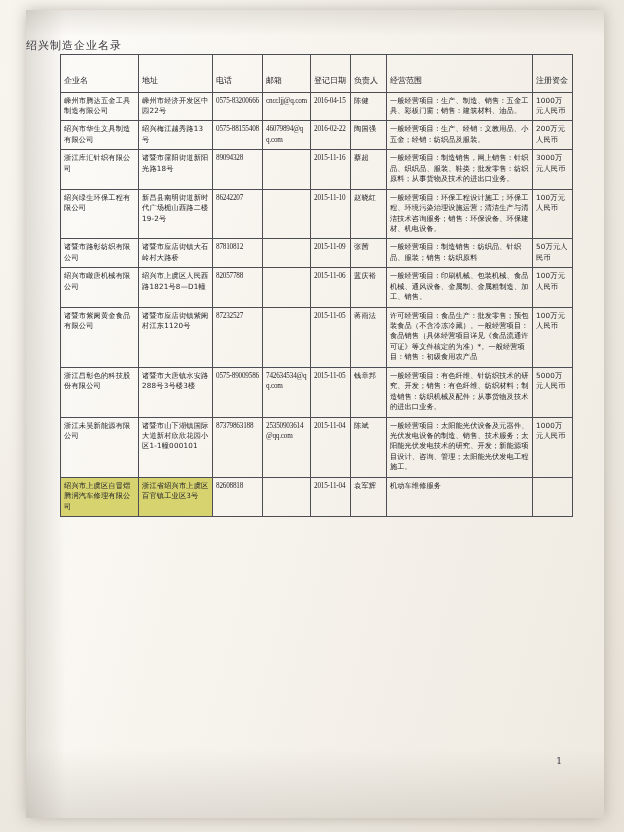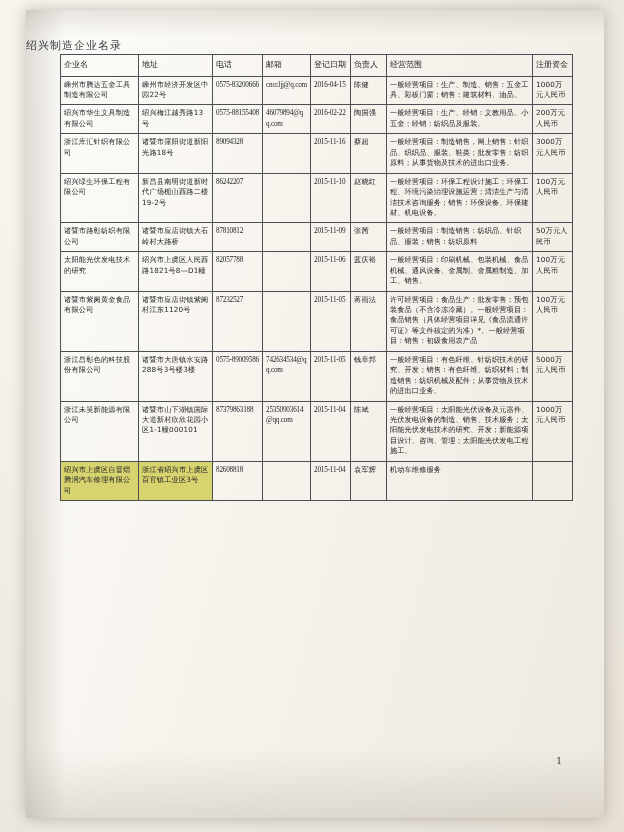--- a/index.html
+++ b/index.html
@@ -73,21 +73,21 @@
     vertical-align: top;
     padding: 3px 3px 4px 3px;
     font-size: 7.2px;
     line-height: 1.45;
     word-break: break-all;
   }
   table.reg th {
     font-size: 8px;
     font-weight: normal;
     text-align: left;
-    padding-top: 4px;
+    padding-top: 20px;
     padding-bottom: 5px;
   }
   col.c0 { width: 78px; }
   col.c1 { width: 74px; }
   col.c2 { width: 50px; }
   col.c3 { width: 48px; }
   col.c4 { width: 40px; }
   col.c5 { width: 36px; }
   col.c6 { width: 146px; }
   col.c7 { width: 40px; }
@@ -191,21 +191,21 @@
             <td class="name">诸暨市路彰纺织有限公司</td>
             <td class="name">诸暨市应店街镇大石岭村大路桥</td>
             <td class="num">87810812</td>
             <td class="num"></td>
             <td class="num">2015-11-09</td>
             <td class="name">张茜</td>
             <td class="scope">一般经营项目：制造销售：纺织品、针织品、服装；销售：纺织原料</td>
             <td class="cap">50万元人民币</td>
           </tr>
           <tr>
-            <td class="name">太阳能光伏发电技术的研究</td>
+            <td class="name">绍兴市瞰唐机械有限公司</td>
             <td class="name">绍兴市上虞区人民西路1821号8—D1幢</td>
             <td class="num">82057788</td>
             <td class="num"></td>
             <td class="num">2015-11-06</td>
             <td class="name">蓝庆裕</td>
             <td class="scope">一般经营项目：印刷机械、包装机械、食品机械、通风设备、金属制、金属粗制造、加工、销售。</td>
             <td class="cap">100万元人民币</td>
           </tr>
           <tr>
             <td class="name">诸暨市紫阑黄金食品有限公司</td>

